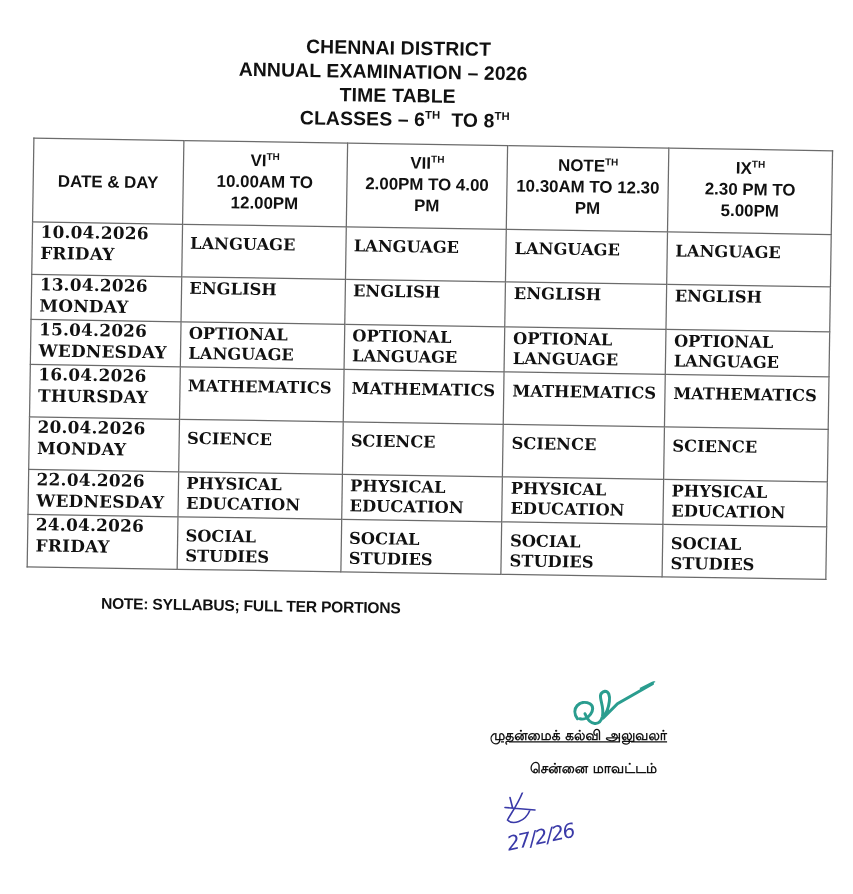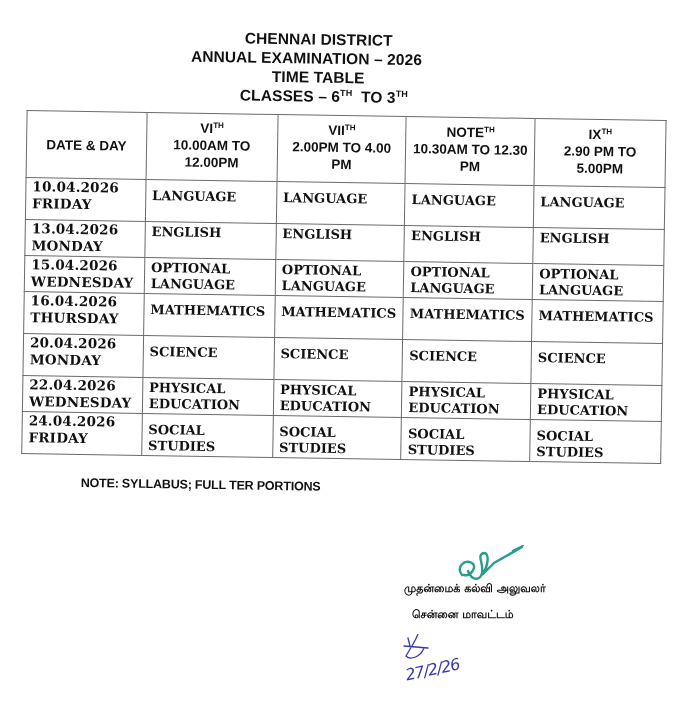--- a/index.html
+++ b/index.html
@@ -100,22 +100,22 @@
     .sign-block {
       position: absolute;
       left: 392px;
       top: 578px;
       width: 190px;
       font-family: "DejaVu Sans", sans-serif;
       font-weight: bold;
       font-size: 11px;
       color: #111;
     }
-    .sign-block .designation { position: absolute; left: 12px; top: 4px; white-space: nowrap; }
-    .sign-block .office { position: absolute; left: 20px; top: 30px; white-space: nowrap; }
+    .sign-block .designation { position: absolute; left: 0; top: 4px; white-space: nowrap; text-decoration: underline; }
+    .sign-block .office { position: absolute; left: 32px; top: 30px; white-space: nowrap; }
 
     .signature-svg {
       position: absolute;
       left: 450px;
       top: 545px;
       width: 80px;
       height: 50px;
     }
     .initial-svg {
       position: absolute;
@@ -138,38 +138,38 @@
   </style>
 </head>
 <body>
 
 <div class="page">
 
   <div class="heading">
     <div>CHENNAI DISTRICT</div>
     <div class="line2">ANNUAL EXAMINATION – 2026</div>
     <div>TIME TABLE</div>
-    <div class="line4"><span>CLASSES – 6</span><sup>TH</sup><span style="white-space:pre">  TO 3</span><sup>TH</sup></div>
+    <div class="line4"><span>CLASSES – 6</span><sup>TH</sup><span style="white-space:pre">  TO 8</span><sup>TH</sup></div>
   </div>
 
   <table class="tt">
     <colgroup>
       <col class="col-date">
         <col class="col-vi">
         <col class="col-vii">
         <col class="col-viii">
         <col class="col-ix">
     </colgroup>
     <thead>
       <tr>
         <th class="date-head">DATE &amp; DAY</th>
         <th><span>VI</span><sup>TH</sup><br><span>10.00AM TO 12.00PM</span></th>
         <th><span>VII</span><sup>TH</sup><br><span>2.00PM TO 4.00 PM</span></th>
         <th><span>NOTE</span><sup>TH</sup><br><span>10.30AM TO 12.30 PM</span></th>
-        <th><span>IX</span><sup>TH</sup><br><span>2.90 PM TO 5.00PM</span></th>
+        <th><span>IX</span><sup>TH</sup><br><span>2.30 PM TO 5.00PM</span></th>
       </tr>
     </thead>
     <tbody id="tt-body">
         <tr>
           <td class="date">
             <div>10.04.2026</div>
             <div>FRIDAY</div>
           </td>
           <td class="subj-single">LANGUAGE</td>
           <td class="subj-single">LANGUAGE</td>

